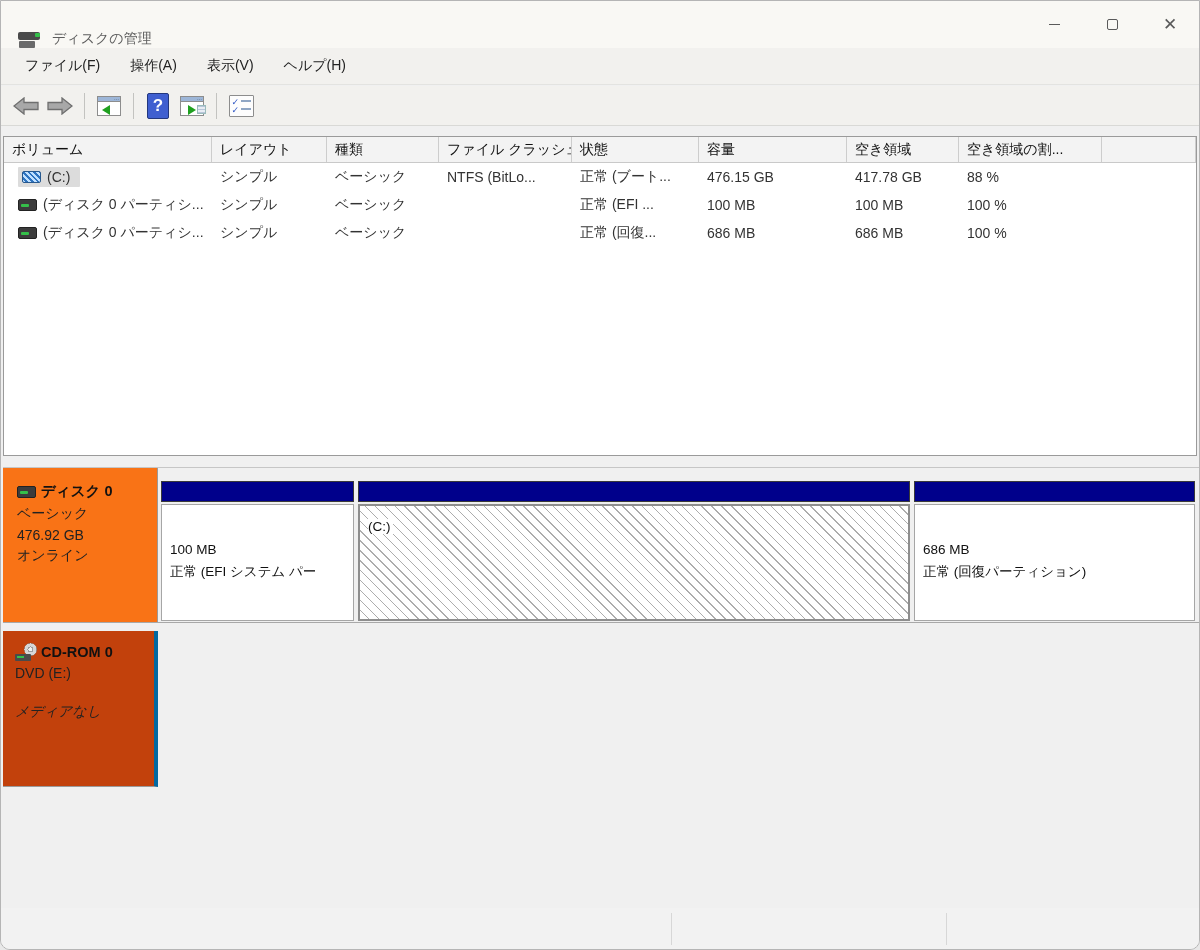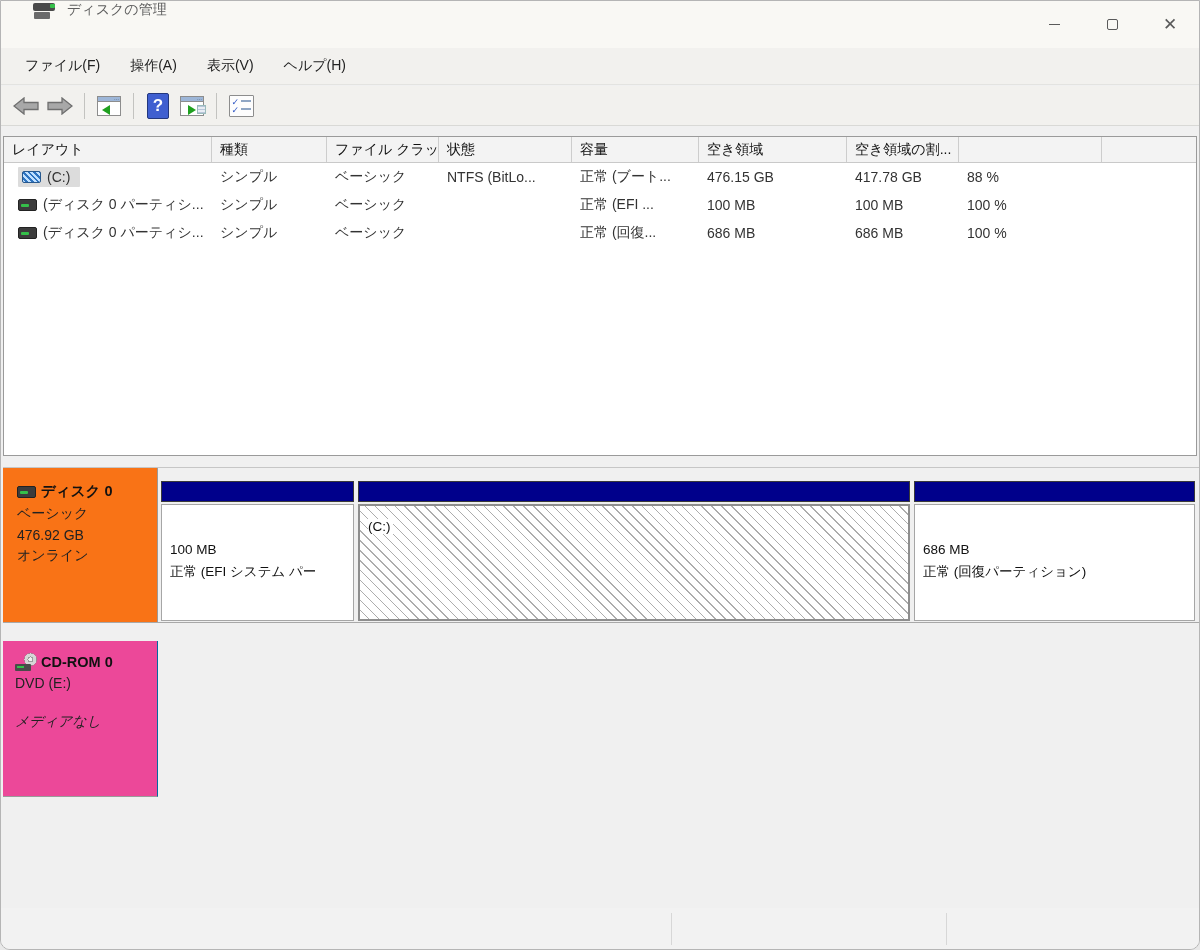--- a/index.html
+++ b/index.html
@@ -10,21 +10,21 @@
   }
   .window {
     position:absolute; left:0; top:0; width:1200px; height:950px;
     background:#f0f0f0; border:1px solid #b5b5b5;
     border-radius:0 0 10px 10px; overflow:hidden;
   }
 
   
   .titlebar {
     position:absolute; left:0; top:0; width:100%; height:47px;
-    background:#f9f8f4; display:flex; align-items:flex-start;padding-left:15px;
+    background:#f9f8f4; display:flex; align-items:flex-end;
   }
   .app-icon { position:relative; width:24px; height:18px; margin-left:17px; }
   .app-icon .drive {
     position:absolute; left:0; top:2px; width:22px; height:8px;
     background:#4a4a4a; border-radius:2px;
   }
   .app-icon .led { position:absolute; right:2px; top:3px; width:5px; height:4px; background:#35c04a; border-radius:1px; }
   .app-icon .base { position:absolute; left:1px; top:11px; width:16px; height:7px; background:#6a6a6a; border-radius:1px; }
   .app-title { margin-left:10px; color:#5d5d5d; font-size:14px; }
   .win-controls { position:absolute; right:0; top:0; height:47px; display:flex; }
@@ -110,23 +110,23 @@
   .part-body { position:relative; margin-top:2px; height:117px; background:#fff; border:1px solid #a6a6a6; overflow:hidden; }
   .part-body.hatched {
     border:2px solid #8e8e8e;
     background:repeating-linear-gradient(45deg,#ffffff 0 6px,#adadad 6px 7px);
   }
   .pline { position:absolute; left:8px; white-space:nowrap; font-size:13.5px; color:#111; line-height:18px; }
   .pline .bg { background:#fff; padding:0 2px 0 0; }
 
   .cdrom-row { position:absolute; left:2px; top:169px; width:1196px; height:156px; }
   .cdrom-label {
-    position:absolute; left:0; top:16px; width:155px; height:100%;
-    border-right:1px solid #0369a1; border-bottom:1px solid #9a9a9a;
-    padding:12px 0 0 12px; background:#ec4899;
+    position:absolute; left:0; top:6px; width:155px; height:100%;
+    border-right:4px solid #0369a1; border-bottom:1px solid #9a9a9a;
+    padding:12px 0 0 12px; background:#c2410c;
   }
   .cdrom-label .dname { display:flex; align-items:center; gap:4px; font-weight:bold; font-size:14.5px; color:#111; }
   .cdrom-label .dline { margin-top:4px; font-size:14px; color:#222; }
   .media-line { margin-top:22px !important;font-style:italic; }
 
   
   .legend {
     position:absolute; left:0; top:868px; width:100%; height:38px;
     background:#f0f0f0; border-top:1px solid #cfcfcf; border-bottom:1px solid #c2c2c2;
     display:flex; align-items:center; padding-left:10px; gap:8px;
@@ -207,20 +207,21 @@
         <span class="ck" style="top:2px;">✓</span>
           <span class="ln" style="top:4px;"></span>
         <span class="ck" style="top:10px;">✓</span>
           <span class="ln" style="top:12px;"></span>
       </span>
     </div>
   </div>
 
   <div class="volume-list">
     <div class="vl-grid vl-header">
+      <div class="hcell">ボリューム</div>
       <div class="hcell">レイアウト</div>
       <div class="hcell">種類</div>
       <div class="hcell">ファイル クラッシュ</div>
       <div class="hcell">状態</div>
       <div class="hcell">容量</div>
       <div class="hcell">空き領域</div>
       <div class="hcell">空き領域の割...</div>
       <div class="hcell"></div>
     </div>
 

